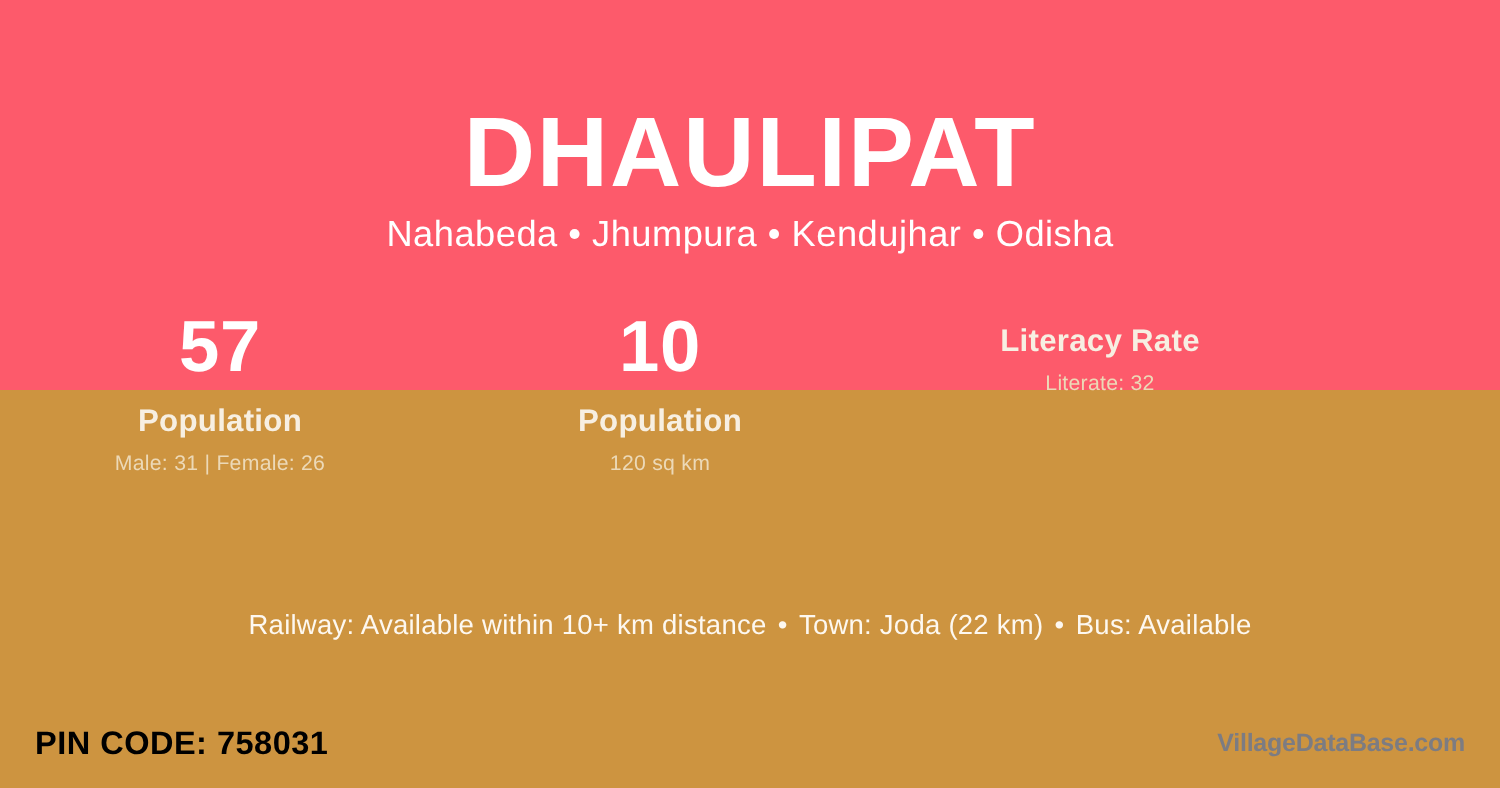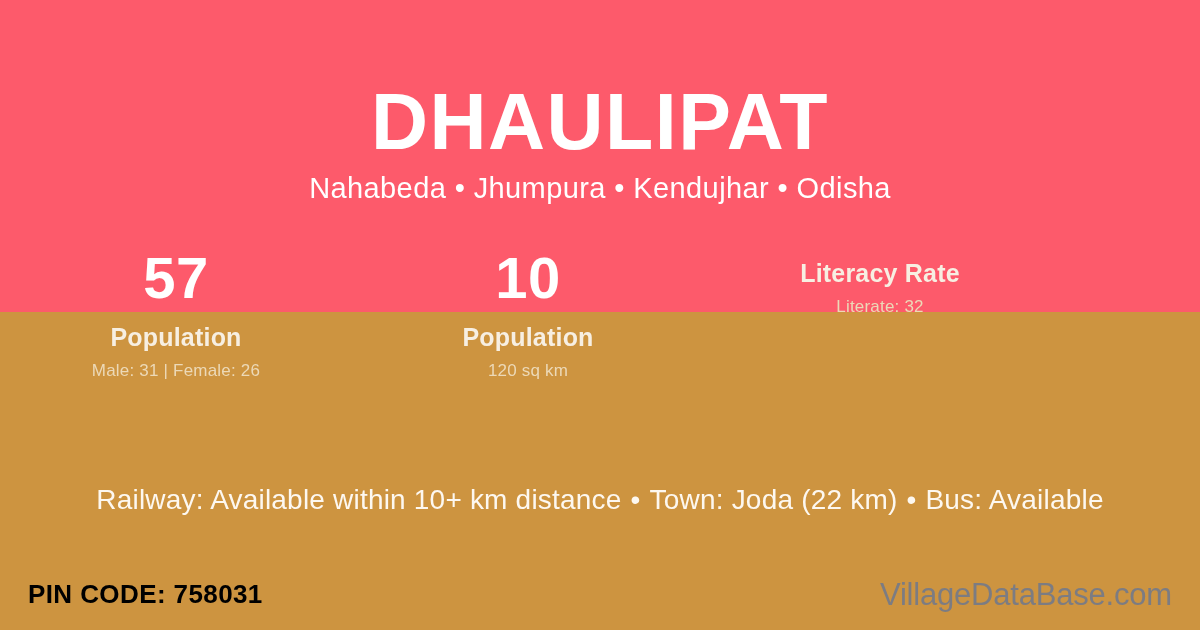--- a/index.html
+++ b/index.html
@@ -108,21 +108,21 @@
     letter-spacing: 0.2px;
   }
 
   
   .infra-line {
     position: absolute;
     top: 485px;
     left: 0;
     width: 1200px;
     text-align: center;
-    font-size: 28px;
+    font-size: 22px;
     line-height: 30px;
     color: #fdf8f0;
     letter-spacing: 0.2px;
     white-space: nowrap;
   }
   .infra-sep {
     padding: 0 9px;
     color: #fdf8f0;
   }
 
@@ -144,22 +144,22 @@
     line-height: 32px;
     color: #000000;
     letter-spacing: 0.4px;
     white-space: nowrap;
   }
 
   .brand {
     position: absolute;
     right: 28px;
     top: 14px;
-    font-size: 31px;
-    font-weight: normal;
+    font-size: 20px;
+    font-weight: bold;
     line-height: 30px;
     color: #7c7c82;
     letter-spacing: -0.2px;
     white-space: nowrap;
   }
 </style>
 </head>
 <body>
 
 <div class="card">

